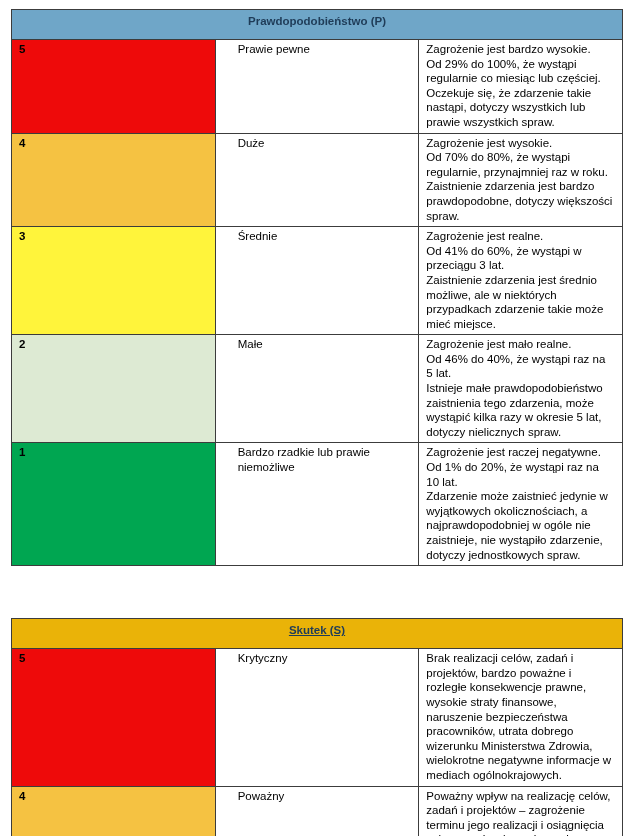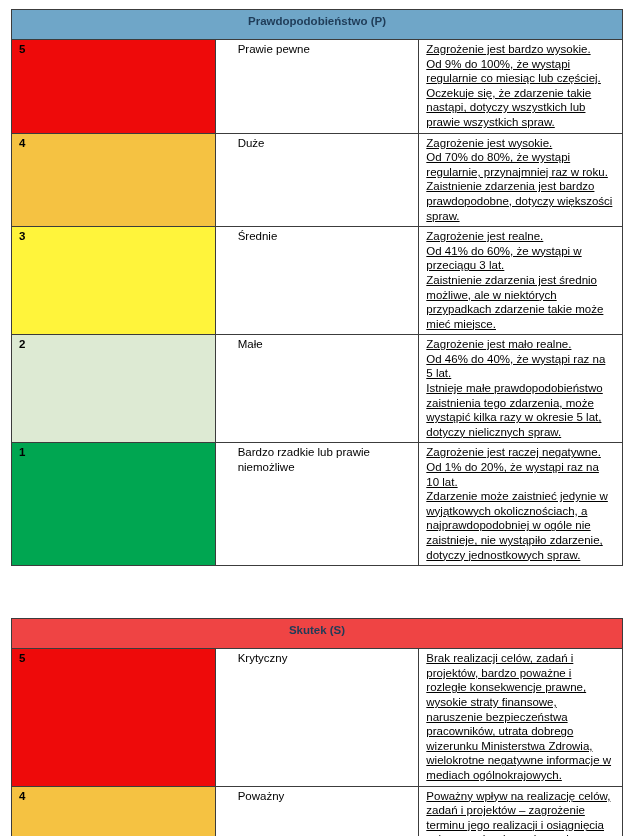--- a/index.html
+++ b/index.html
@@ -46,21 +46,20 @@
     padding: 2px 0 2px 7px;
     font-weight: bold;
     font-size: 11px;
   }
   td.label-cell {
     width: 126px;
     padding: 2px 4px 2px 22px;
   }
   td.desc-cell {
     padding: 2px 8px 3px 7px;
-    text-decoration: underline;
   }
   td.desc-cell .desc-line {
     margin: 0;
   }
 </style>
 </head>
 <body>
 
 <div class="doc">
 
@@ -69,21 +68,21 @@
       <tr>
         <th class="table-header" colspan="3" style="background: rgb(111, 166, 200); color: rgb(31, 60, 88);">Prawdopodobieństwo (P)</th>
       </tr>
     </thead>
     <tbody>
         <tr>
           <td class="level-cell" style="background: rgb(238, 10, 10);">5</td>
           <td class="label-cell">Prawie pewne</td>
           <td class="desc-cell">
             <div class="desc-line">Zagrożenie jest bardzo wysokie.</div>
-            <div class="desc-line">Od 9% do 100%, że wystąpi regularnie co miesiąc lub częściej.</div>
+            <div class="desc-line">Od 29% do 100%, że wystąpi regularnie co miesiąc lub częściej.</div>
             <div class="desc-line">Oczekuje się, że zdarzenie takie nastąpi, dotyczy wszystkich lub prawie wszystkich spraw.</div>
           </td>
         </tr>
         <tr>
           <td class="level-cell" style="background: rgb(245, 194, 66);">4</td>
           <td class="label-cell">Duże</td>
           <td class="desc-cell">
             <div class="desc-line">Zagrożenie jest wysokie.</div>
             <div class="desc-line">Od 70% do 80%, że wystąpi regularnie, przynajmniej raz w roku.</div>
             <div class="desc-line">Zaistnienie zdarzenia jest bardzo prawdopodobne, dotyczy większości spraw.</div>
@@ -115,21 +114,21 @@
             <div class="desc-line">Od 1% do 20%, że wystąpi raz na 10 lat.</div>
             <div class="desc-line">Zdarzenie może zaistnieć jedynie w wyjątkowych okolicznościach, a najprawdopodobniej w ogóle nie zaistnieje, nie wystąpiło zdarzenie, dotyczy jednostkowych spraw.</div>
           </td>
         </tr>
       </tbody>
   </table>
 
   <table class="risk-table">
     <thead>
       <tr>
-        <th class="table-header" colspan="3" style="background: #ef4444; color: rgb(31, 60, 88);">Skutek (S)</th>
+        <th class="table-header" colspan="3" style="background: #eab308; color: rgb(31, 60, 88); text-decoration: underline;">Skutek (S)</th>
       </tr>
     </thead>
     <tbody>
         <tr>
           <td class="level-cell" style="background: rgb(238, 10, 10);">5</td>
           <td class="label-cell">Krytyczny</td>
           <td class="desc-cell">
             <div class="desc-line">Brak realizacji celów, zadań i projektów, bardzo poważne i rozległe konsekwencje prawne, wysokie straty finansowe, naruszenie bezpieczeństwa pracowników, utrata dobrego wizerunku Ministerstwa Zdrowia, wielokrotne negatywne informacje w mediach ogólnokrajowych.</div>
           </td>
         </tr>

